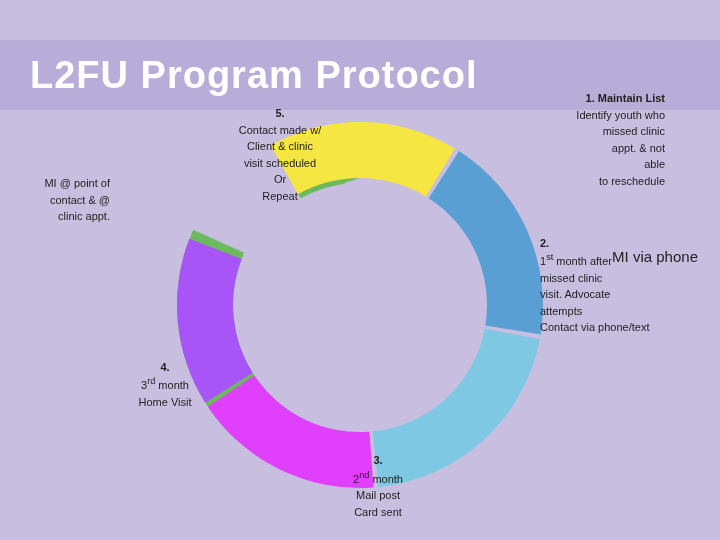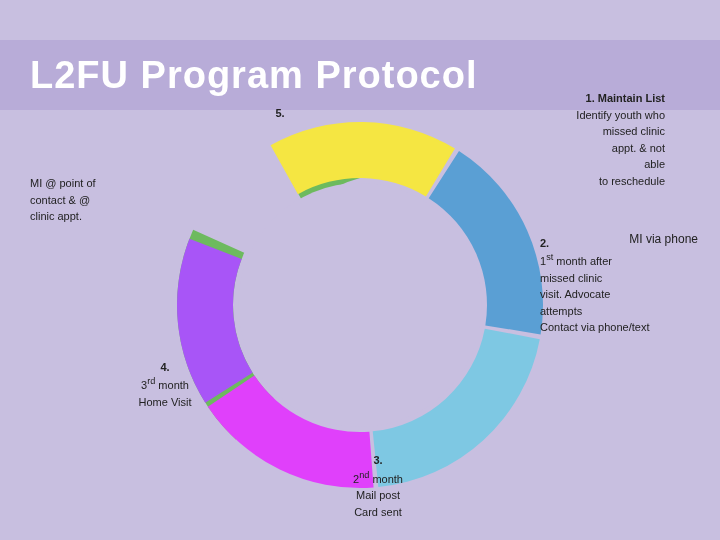--- a/index.html
+++ b/index.html
@@ -32,20 +32,21 @@
 
     
     .label-mi-contact {
       position: absolute;
       top: 180px;
       left: 30px;
       font-size: 11px;
       line-height: 1.4;
       color: #222;
       width: 80px;
+      text-align: right;
     }
   </style>
 </head>
 <body>
 
 <div class="header-band">
   <span class="title">L2FU Program Protocol</span>
 </div>
 
 <div style="position:absolute; top:80px; left:0; right:0; bottom:0;">
@@ -81,21 +82,21 @@
   <circle cx="230" cy="215" r="122" fill="#c8bfe0"></circle>
     </svg>
 
   <div class="label-mi-contact" style="position:absolute; top:95px; left:30px; font-size:11px; line-height:1.5; color:#222;">
     <span>MI @ point of
 contact &amp; @
 clinic appt.</span>
   </div>
 
 
-  <div style="position:absolute; top:150px; right:22px; font-size:12px; line-height:1.5; color:#222; text-align:left;">
+  <div style="position:absolute; top:166px; right:22px; font-size:15px; line-height:1.5; color:#222; text-align:left;">
     <span>MI via
 phone</span>
   </div>
 
 </div>
 
 <div style="position:absolute; top:90px; right:55px; font-size:11px; line-height:1.5; color:#222; text-align:right; width:145px;">
   <strong>1. Maintain List</strong><br>
   <span>Identify youth who<br>missed clinic<br>appt. &amp; not<br>able<br>to reschedule</span>
 </div>
@@ -110,13 +111,14 @@
   <span>2<sup>nd</sup> month<br>Mail post<br>Card sent</span>
 </div>
 
 <div style="position:absolute; bottom:130px; left:120px; font-size:11px; line-height:1.5; color:#222; text-align:center; width:90px;">
   <strong>4.</strong><br>
   <span>3<sup>rd</sup> month<br>Home Visit</span>
 </div>
 
 <div style="position:absolute; top:105px; left:215px; font-size:11px; line-height:1.5; color:#222; text-align:center; width:130px;">
   <strong>5.</strong><br>
+  <span>Contact made w/<br>Client &amp; clinic<br>visit scheduled<br>Or<br>Repeat</span>
 </div>
 
 </body></html>

